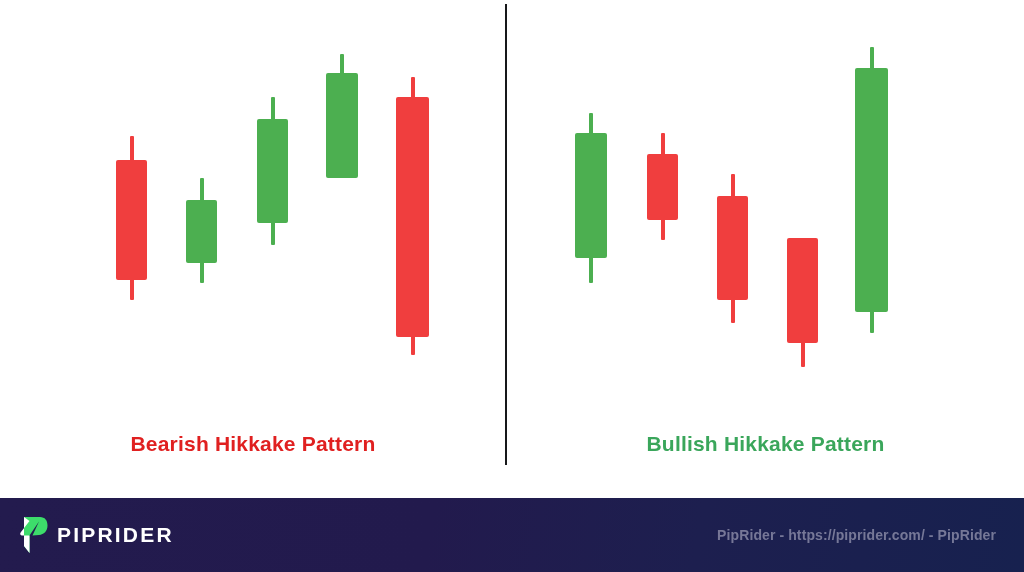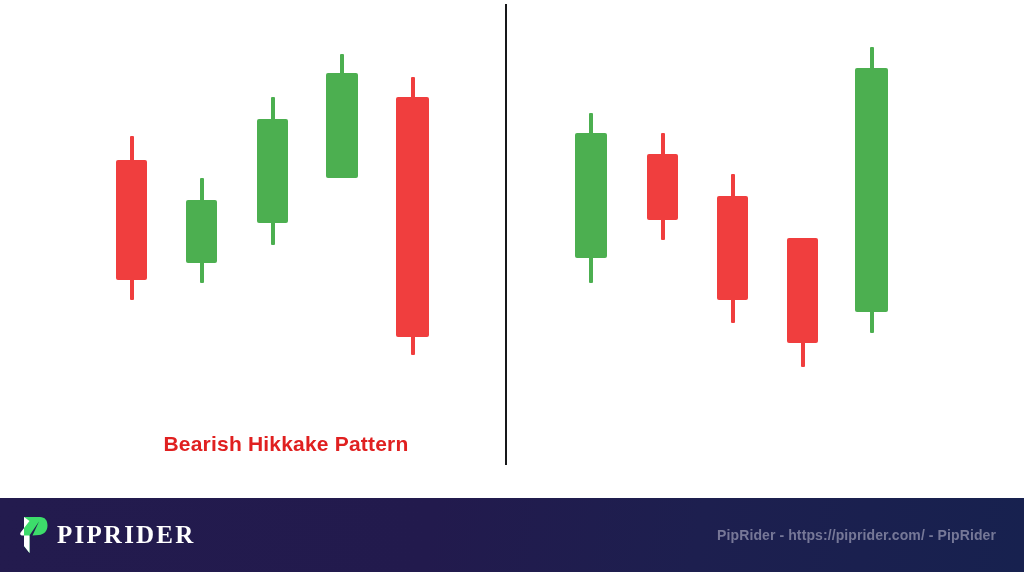--- a/index.html
+++ b/index.html
@@ -26,21 +26,20 @@
     top: 0;
     width: 1024px;
     height: 498px;
     background: #ffffff;
   }
 
   .panel {
     position: absolute;
     top: 0;
     height: 498px;
-    padding-left: 22px;
   }
   #panel-bearish { left: 0px;   width: 506px; }
   #panel-bullish { left: 507px; width: 517px; }
 
   #panel-divider {
     position: absolute;
     left: 505px;
     top: 4px;
     width: 2px;
     height: 461px;
@@ -106,24 +105,23 @@
     margin-left: 18px;
     gap: 9px;
   }
   #logo-mark {
     width: 30px;
     height: 40px;
     display: block;
   }
   #brand-name {
     color: #ffffff;
-    font-size: 25px;
+    font-size: 21px;
     font-weight: bold;
     letter-spacing: 2.2px;
-    font-family: Liberation Serif, serif;
   }
   #footer-attribution {
     position: absolute;
     right: 28px;
     top: 50%;
     transform: translateY(-50%);
     color: #9a9ab4;
     opacity: 0.72;
     font-size: 14px;
     font-weight: bold;
@@ -180,20 +178,21 @@
           </div>
           <div class="candle down" style="left: 280px; width: 31px;">
             <div class="wick" style="left: 13.5px; top: 238px; height: 129px;"></div>
             <div class="body" style="top: 238px; height: 105px;"></div>
           </div>
           <div class="candle up" style="left: 348px; width: 33px;">
             <div class="wick" style="left: 14.5px; top: 47px; height: 286px;"></div>
             <div class="body" style="top: 68px; height: 244px;"></div>
           </div>
         </div>
+      <div class="pattern-label" id="label-bullish">Bullish Hikkake Pattern</div>
     </div>
 
     <div id="panel-divider"></div>
   </div>
 
   <div id="footer">
     <div id="footer-brand">
       <svg id="logo-mark" viewBox="0 0 30 40">
         <path d="M6 2 L22 2 C27 2 29.5 5.5 29.5 10.5 C29.5 16 26 19.5 21 20 L14.5 20.5 L21 6.5 L11.5 20.5 L11.5 38 L6 31 Z" fill="#3ddc6b"></path>
         <path d="M6 2 L6 31 L11.5 38 L11.5 20.5 L4.5 20.5 C2.5 20.5 1.5 19 2.8 17.3 L11.5 6 Z" fill="#ffffff"></path>

